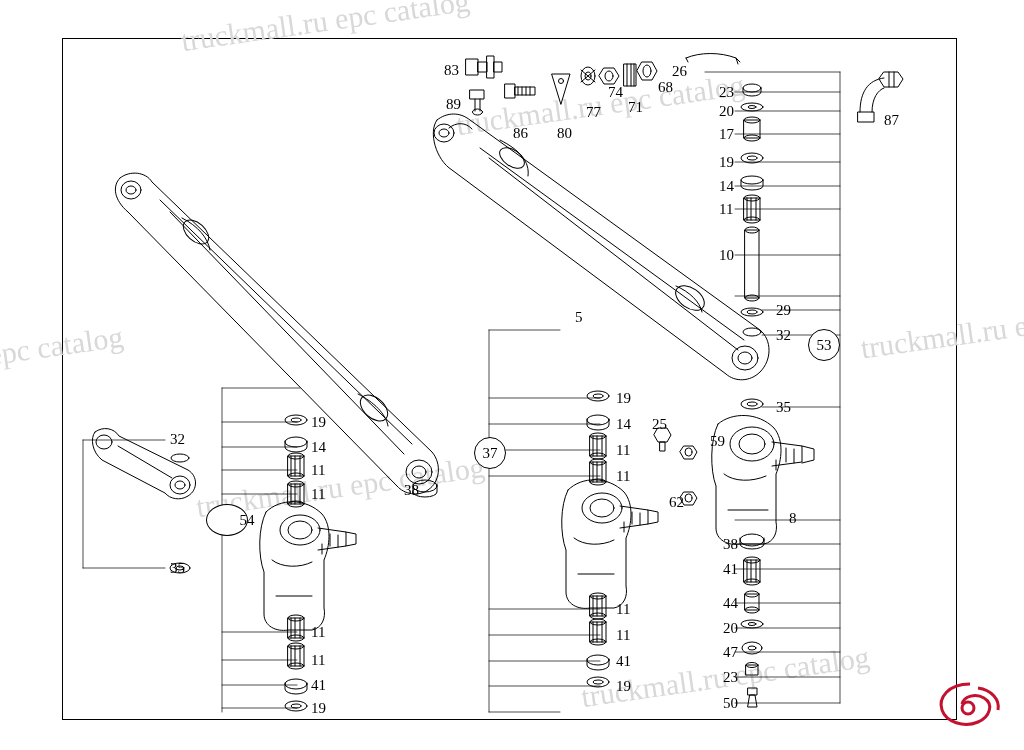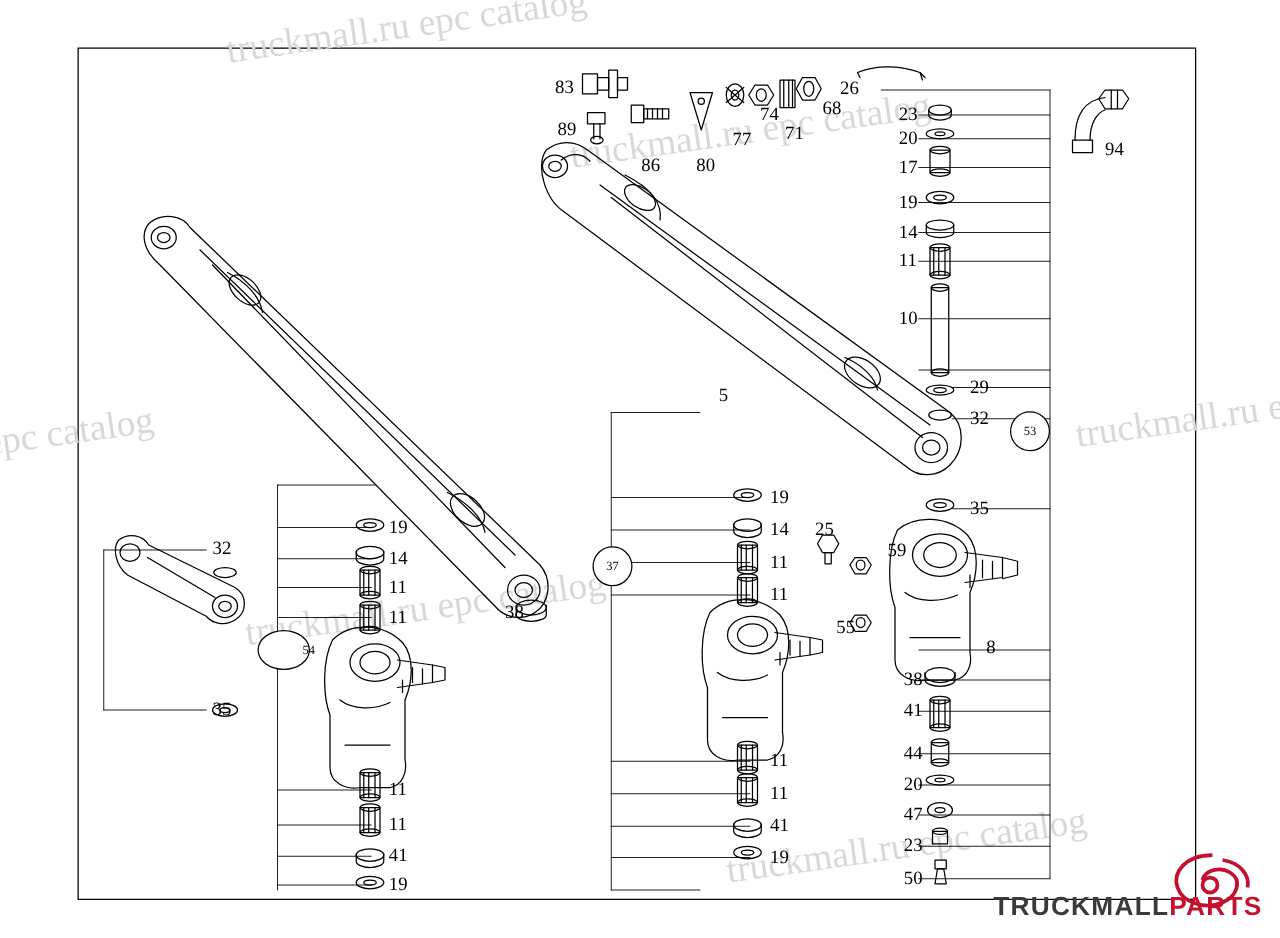--- a/index.html
+++ b/index.html
@@ -51,21 +51,21 @@
     position: absolute;
     width: 32px;
     height: 32px;
     border: 1px solid #000;
     border-radius: 50%;
     box-sizing: border-box;
     display: flex;
     align-items: center;
     justify-content: center;
     font-family: "Liberation Serif", serif;
-    font-size: 10px;
+    font-size: 15px;
     background: #fff;
   }
   .wm {
     position: absolute;
     font-family: "Liberation Serif", serif;
     color: #d8d8d8;
     white-space: nowrap;
     user-select: none;
   }
   .wm-brand {
@@ -429,31 +429,31 @@
     <div class="label" style="left:719px; top:85px;">23</div>
     <div class="label" style="left:719px; top:104px;">20</div>
     <div class="label" style="left:719px; top:127px;">17</div>
     <div class="label" style="left:719px; top:155px;">19</div>
     <div class="label" style="left:719px; top:179px;">14</div>
     <div class="label" style="left:719px; top:202px;">11</div>
     <div class="label" style="left:719px; top:248px;">10</div>
     <div class="label" style="left:776px; top:303px;">29</div>
     <div class="label" style="left:776px; top:328px;">32</div>
     <div class="label" style="left:776px; top:400px;">35</div>
-    <div class="label" style="left:884px; top:113px;">94</div>
+    <div class="label" style="left:884px; top:113px;">87</div>
 
     <div class="label" style="left:575px; top:310px;">5</div>
 
     <div class="label" style="left:616px; top:391px;">19</div>
     <div class="label" style="left:616px; top:417px;">14</div>
     <div class="label" style="left:616px; top:443px;">11</div>
     <div class="label" style="left:616px; top:469px;">11</div>
     <div class="label" style="left:652px; top:417px;">25</div>
     <div class="label" style="left:710px; top:434px;">59</div>
-    <div class="label" style="left:669px; top:495px;">55</div>
+    <div class="label" style="left:669px; top:495px;">62</div>
     <div class="label" style="left:789px; top:511px;">8</div>
 
     <div class="label" style="left:723px; top:537px;">38</div>
     <div class="label" style="left:723px; top:562px;">41</div>
     <div class="label" style="left:723px; top:596px;">44</div>
     <div class="label" style="left:723px; top:621px;">20</div>
     <div class="label" style="left:723px; top:645px;">47</div>
     <div class="label" style="left:723px; top:670px;">23</div>
     <div class="label" style="left:723px; top:696px;">50</div>
 
@@ -481,17 +481,14 @@
   <div class="circ" style="left:474px; top:437px;">37</div>
   <div class="circ" style="left:206px; top:504px;padding-left:40px;">54</div>
 
   <svg class="logo-swirl" viewBox="0 0 72 54">
     <g fill="none" stroke="#c4112f" stroke-width="3">
       <path d="M36 6 C 14 6, 4 20, 8 32 C 12 44, 30 50, 44 44 C 56 39, 60 26, 50 20 C 42 15, 30 18, 28 26"></path>
       <path d="M44 10 C 58 12, 66 22, 64 32"></path>
       <circle cx="34" cy="30" r="6"></circle>
     </g>
   </svg>
-  <div class="wm-brand">
-    <span>TRUCKMALL</span><span class="red">PARTS</span>
-  </div>
 
 </div>
 
 </body></html>

